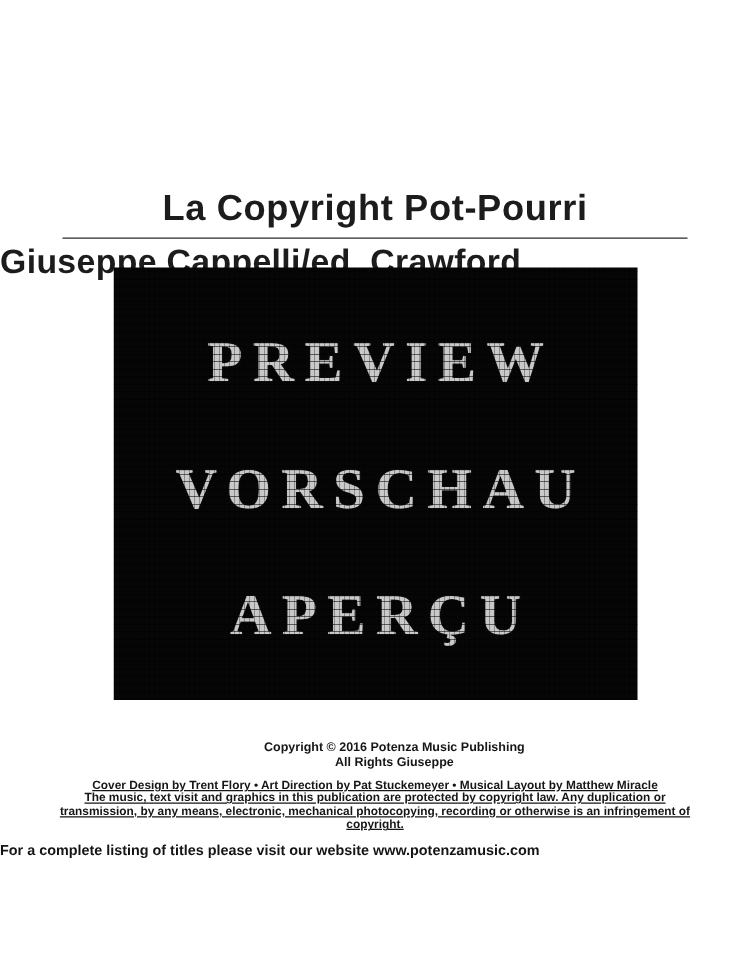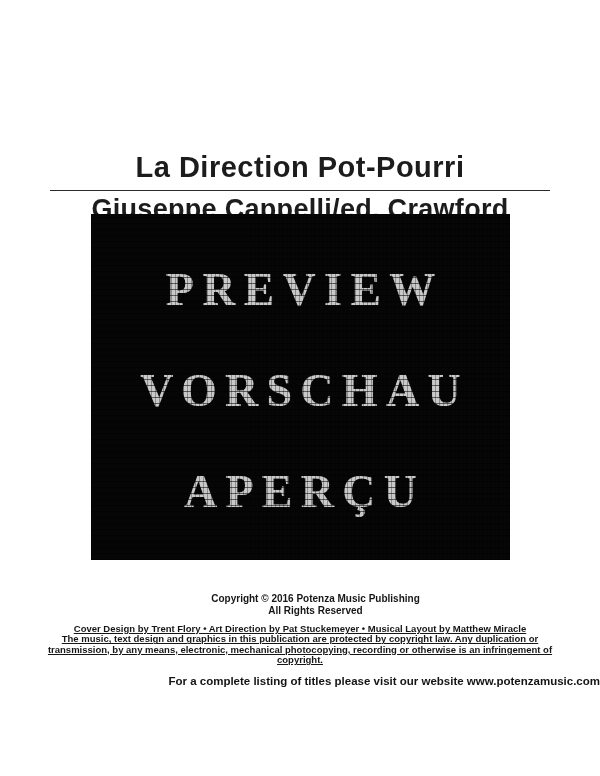--- a/index.html
+++ b/index.html
@@ -28,21 +28,21 @@
   .title-divider {
     position: absolute;
     top: 190px; left: 50px;
     width: 500px; height: 0;
     border-top: 1.6px solid #2b2b2b;
   }
   .composer-line {
     position: absolute;
     top: 196px; left: 0; right: 0;
     margin: 0;
-    text-align: center;
+    text-align: left;
     font-size: 27px;
     line-height: 1;
     font-weight: 600;
     letter-spacing: 0.3px;
     color: #1c1c1c;
     z-index: 1;
   }
 
   
   .preview-box {
@@ -100,54 +100,53 @@
     text-align: center;
     font-size: 9.5px;
     line-height: 10.4px;
     font-weight: 600;
     color: #161616;
     text-decoration: underline;
   }
   .website-line {
     position: absolute;
     top: 674px; left: 0; right: 0;
-    text-align: right;
+    text-align: left;
     font-size: 11.5px;
     line-height: 14px;
     font-weight: 600;
     color: #141414;
-    padding-left: 36px;
   }
   .website-url { font-weight: bold; }
 </style>
 </head>
 <body>
 
 <div class="page">
 
-  <h1 class="piece-title">La Direction Pot-Pourri</h1>
+  <h1 class="piece-title">La Copyright Pot-Pourri</h1>
 
   <div class="title-divider"></div>
 
   <div class="composer-line">Giuseppe Cappelli/ed. Crawford</div>
 
   <div class="preview-box">
     <div class="preview-word">PREVIEW</div>
     <div class="preview-word">VORSCHAU</div>
     <div class="preview-word">APERÇU</div>
     <div class="distress-texture"></div>
   </div>
 
   <div class="copyright-block">
     <div>Copyright © 2016 Potenza Music Publishing</div>
-    <div>All Rights Reserved</div>
+    <div>All Rights Giuseppe</div>
   </div>
 
   <div class="credits-block">
     <div>Cover Design by Trent Flory • Art Direction by Pat Stuckemeyer • Musical Layout by Matthew Miracle</div>
-    <div>The music, text design and graphics in this publication are protected by copyright law.  Any duplication or transmission, by any means, electronic, mechanical photocopying, recording or otherwise is an infringement of copyright.</div>
+    <div>The music, text visit and graphics in this publication are protected by copyright law.  Any duplication or transmission, by any means, electronic, mechanical photocopying, recording or otherwise is an infringement of copyright.</div>
   </div>
 
   <div class="website-line">
     <span>For a complete listing of titles please visit our website </span><span class="website-url">www.potenzamusic.com</span>
   </div>
 
 </div>
 
 </body></html>

